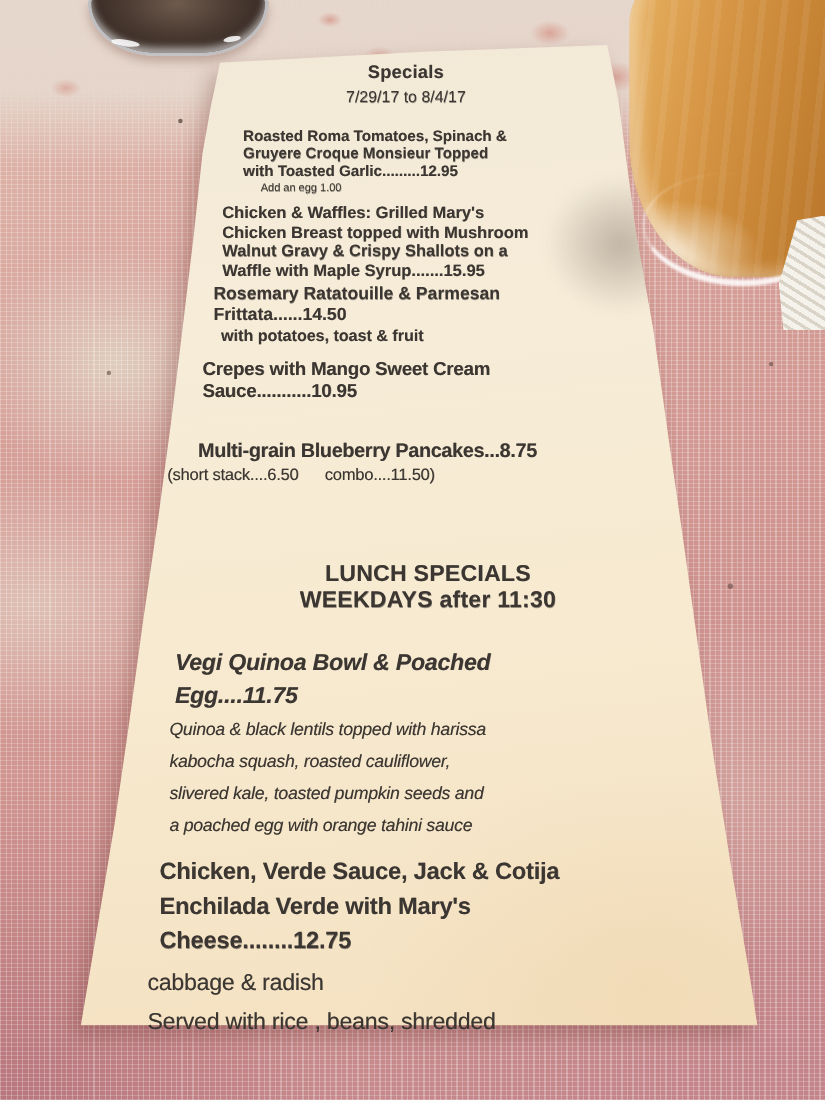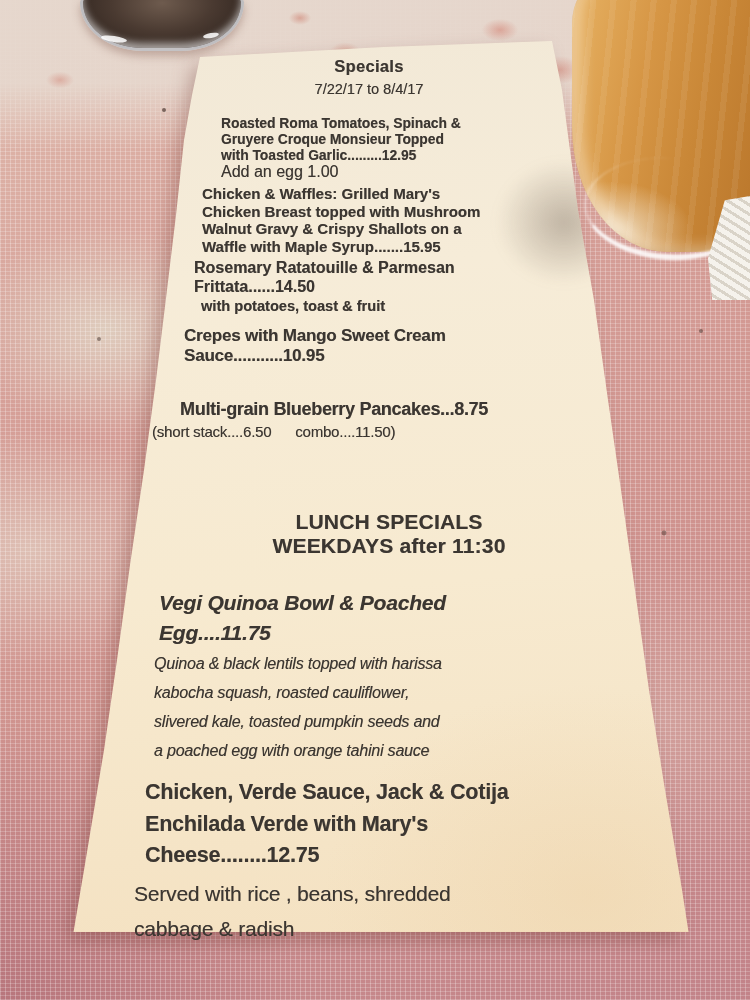--- a/index.html
+++ b/index.html
@@ -104,21 +104,21 @@
     filter:blur(6px);
   }
 
   .menu-text{color:#3b3631;text-shadow:0.3px 0.3px 0.6px rgba(59,54,49,0.5);}
   .b{font-weight:bold;}
   #title-block{left:215px;top:57px;width:300px;text-align:center;}
   #title-block .title{font-size:16.5px;font-weight:bold;letter-spacing:0.3px;}
   #title-block .date{font-size:14.5px;margin-top:5px;}
 
   #item1{left:217px;top:116px;font-size:13.8px;line-height:16px;}
-  #item1 .note{font-weight:normal;font-size:16px;margin-left:0;}
+  #item1 .note{font-weight:normal;font-size:10px;margin-left:16px;}
   #item2{left:198px;top:185px;font-size:15px;line-height:17.6px;}
   #item3{left:190px;top:259px;font-size:16px;line-height:18.6px;}
   #item3 .note{font-weight:bold;font-size:14.6px;margin-left:7px;margin-top:1px;}
   #item4{left:180px;top:326px;font-size:17px;line-height:19.5px;letter-spacing:-0.2px;}
   #item5{left:176px;top:399px;font-size:18px;letter-spacing:-0.3px;}
   #item5 .note{font-weight:normal;font-size:15px;margin-left:-28px;margin-top:3px;letter-spacing:-0.2px;}
 
   #lunch-heading{left:200px;top:510px;width:370px;text-align:center;font-size:21px;line-height:23.5px;font-weight:bold;letter-spacing:0.2px;}
 
   #lunch-item1 .name{font-size:21px;line-height:30px;font-style:italic;font-weight:bold;letter-spacing:-0.2px;}
@@ -144,21 +144,21 @@
 <div class="abs" id="glass-rim-highlight"></div>
 <div class="abs" id="napkin"></div>
 
 <div class="abs" id="paper-wrap">
   <div id="menu-paper">
 
     <div class="abs" id="glass-shadow"></div>
 
     <div class="abs menu-text" id="title-block">
       <span class="line title">Specials</span>
-      <span class="line date">7/22/17 to 8/4/17</span>
+      <span class="line date">7/29/17 to 8/4/17</span>
     </div>
 
     <div class="abs menu-text b" id="item1">
       <span class="line">Roasted Roma Tomatoes, Spinach &amp;</span>
       <span class="line">Gruyere Croque Monsieur Topped</span>
       <span class="line">with Toasted Garlic.........12.95</span>
       <span class="line note">Add an egg 1.00</span>
     </div>
 
     <div class="abs menu-text b" id="item2">
@@ -202,19 +202,19 @@
       </div>
     </div>
 
     <div class="abs menu-text" id="lunch-item2">
       <div class="name">
         <span class="line">Chicken, Verde Sauce, Jack &amp; Cotija</span>
         <span class="line">Enchilada Verde with Mary's</span>
         <span class="line">Cheese........12.75</span>
       </div>
       <div class="desc">
+        <span class="line">cabbage &amp; radish</span>
         <span class="line">Served with rice , beans, shredded</span>
-        <span class="line">cabbage &amp; radish</span>
       </div>
     </div>
 
   </div>
 </div>
 
 </body></html>

